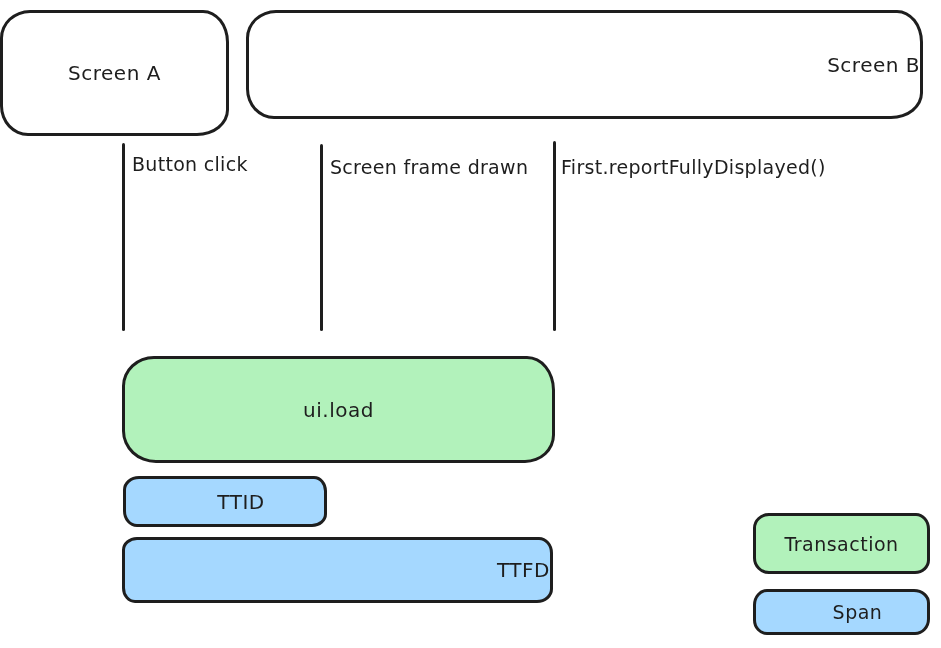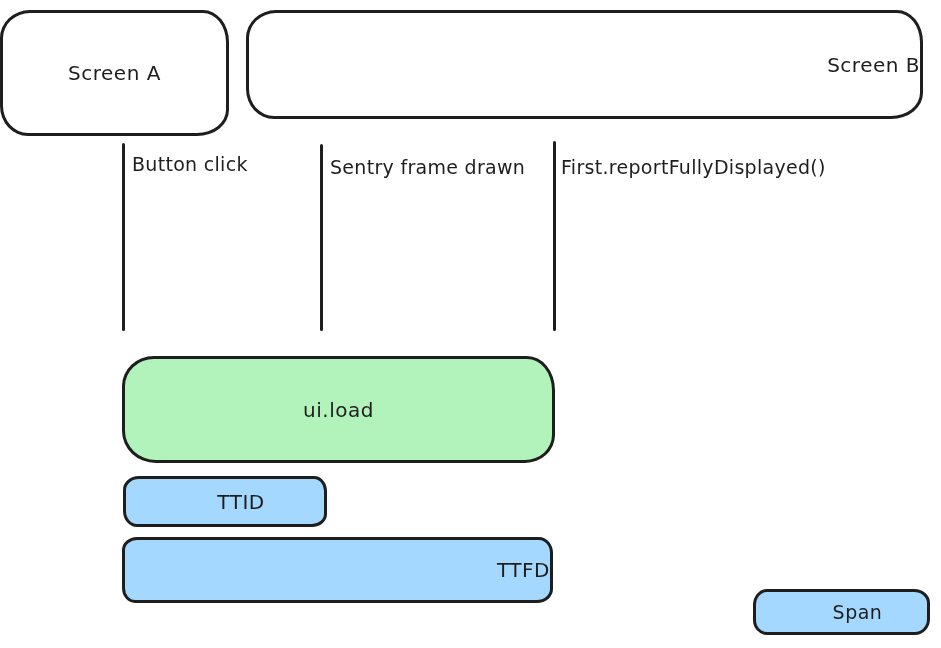--- a/index.html
+++ b/index.html
@@ -101,30 +101,33 @@
   </div>
   <div class="box screen" id="screen-b">
     <span class="lbl">Screen B</span>
   </div>
 
   <div class="event-line" id="event-line-0"></div>
   <div class="event-line" id="event-line-1"></div>
   <div class="event-line" id="event-line-2"></div>
 
   <div class="event-label" id="event-label-0">Button click</div>
-  <div class="event-label" id="event-label-1">Sentry frame drawn</div>
+  <div class="event-label" id="event-label-1">Screen frame drawn</div>
   <div class="event-label" id="event-label-2">First.reportFullyDisplayed()</div>
 
   <div class="box span-box fill-transaction" id="ui-load">
     <span>ui.load</span>
   </div>
   <div class="box span-box fill-span" id="ttid">
     <span>TTID</span>
   </div>
   <div class="box span-box fill-span" id="ttfd">
     <span>TTFD</span>
   </div>
 
+  <div class="box span-box fill-transaction" id="legend-transaction">
+    <span>Transaction</span>
+  </div>
   <div class="box span-box fill-span" id="legend-span">
     <span>Span</span>
   </div>
 
 </div>
 
 </body></html>

